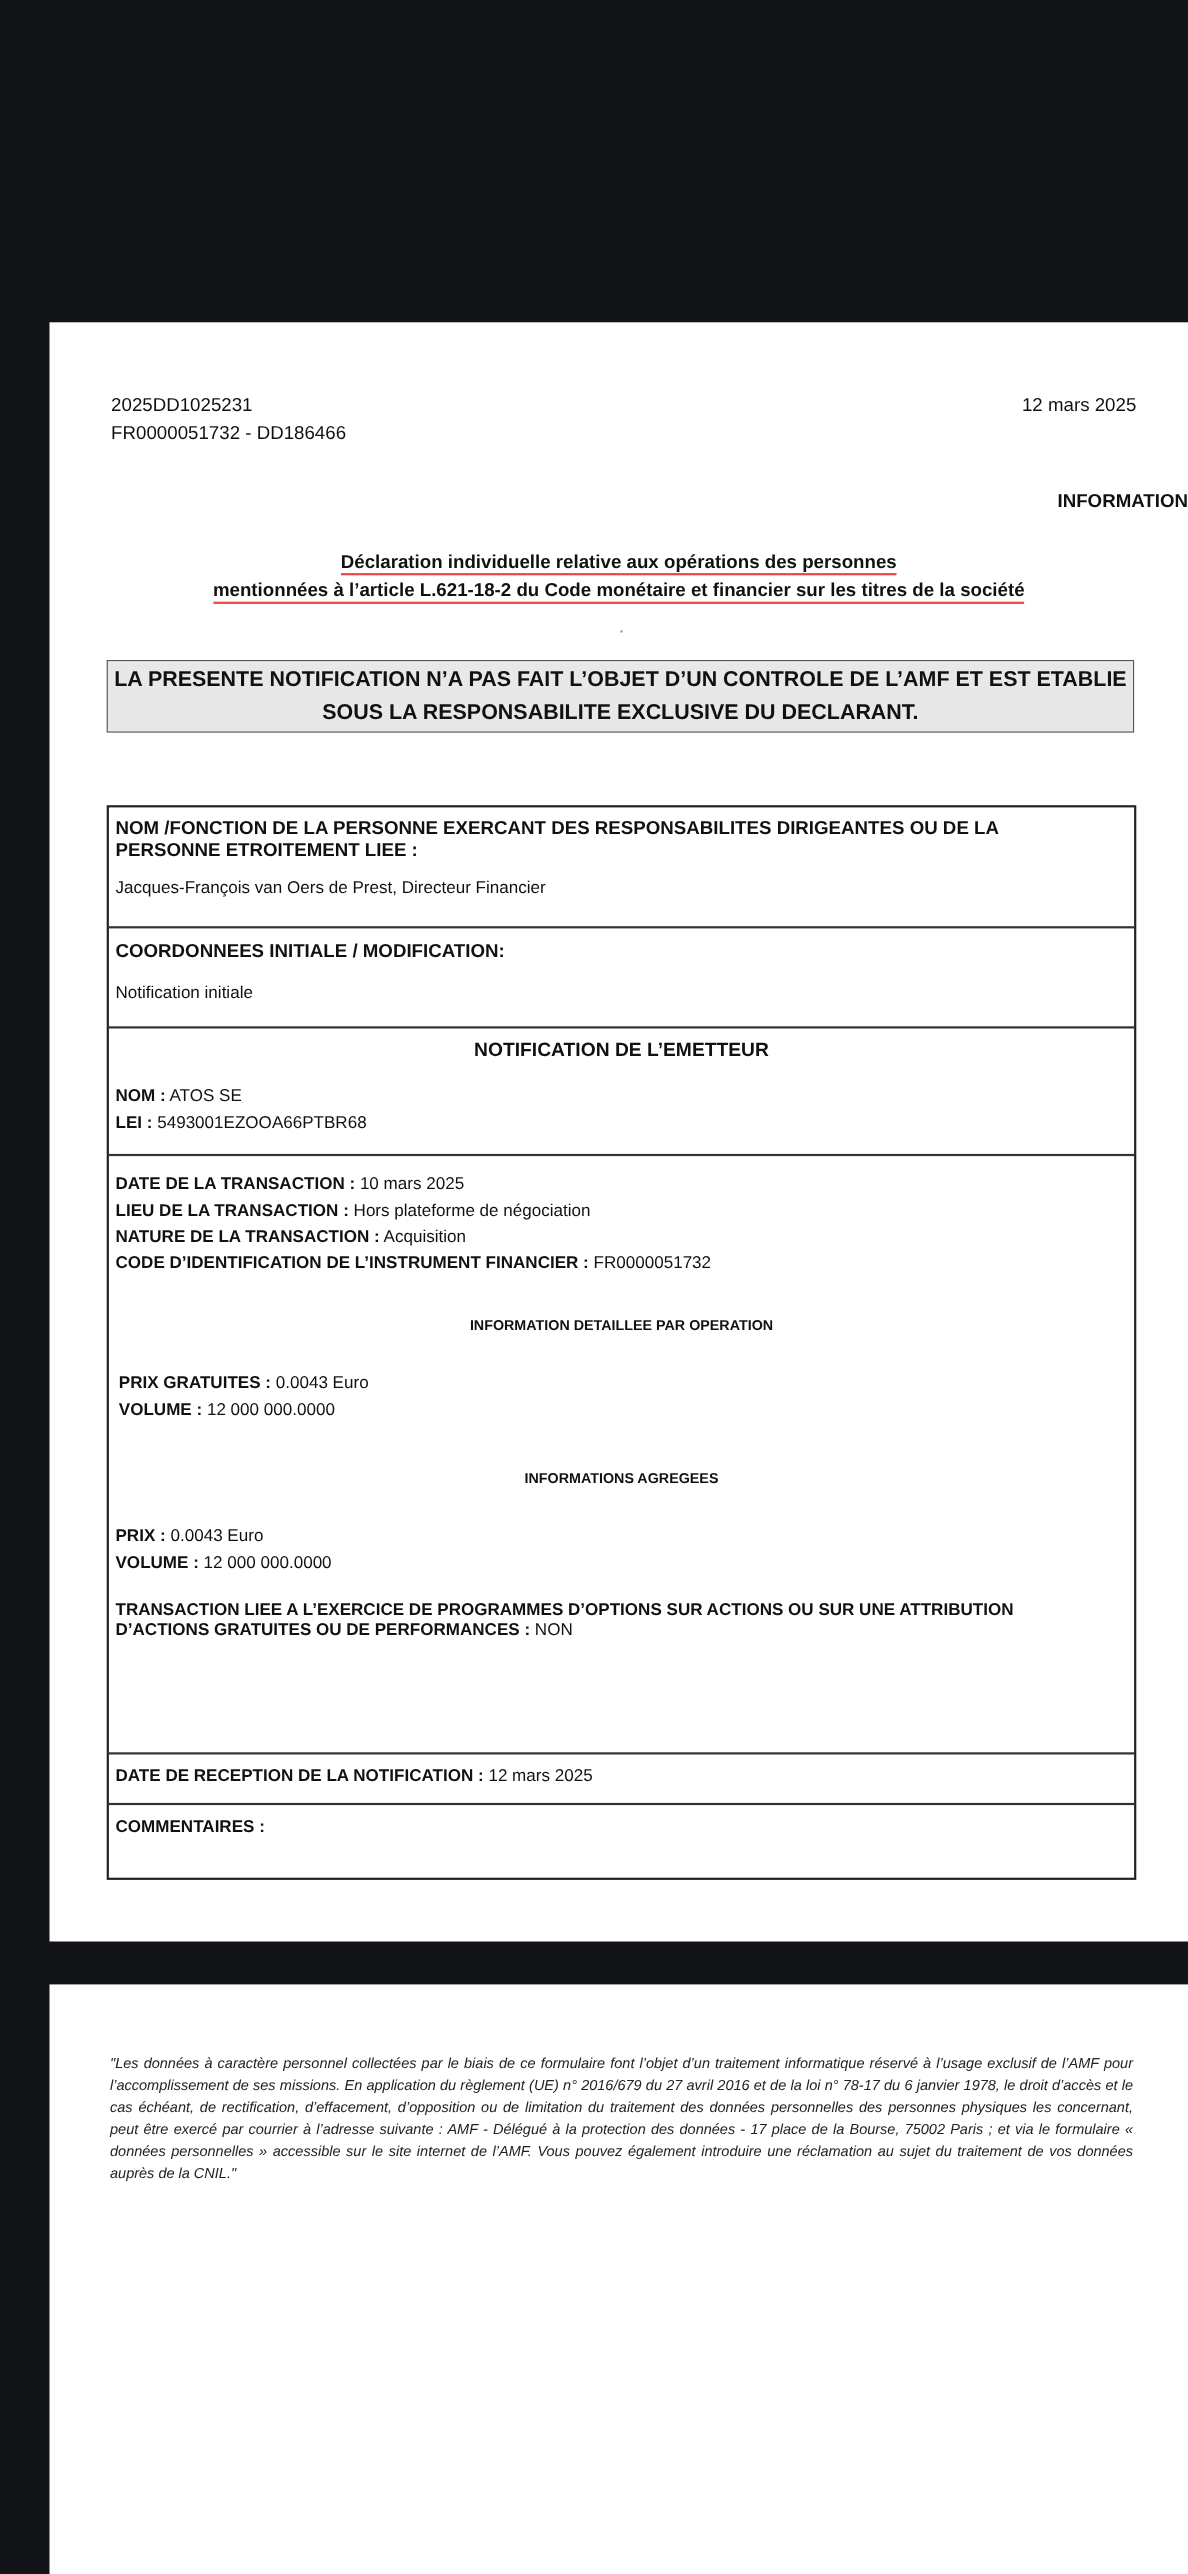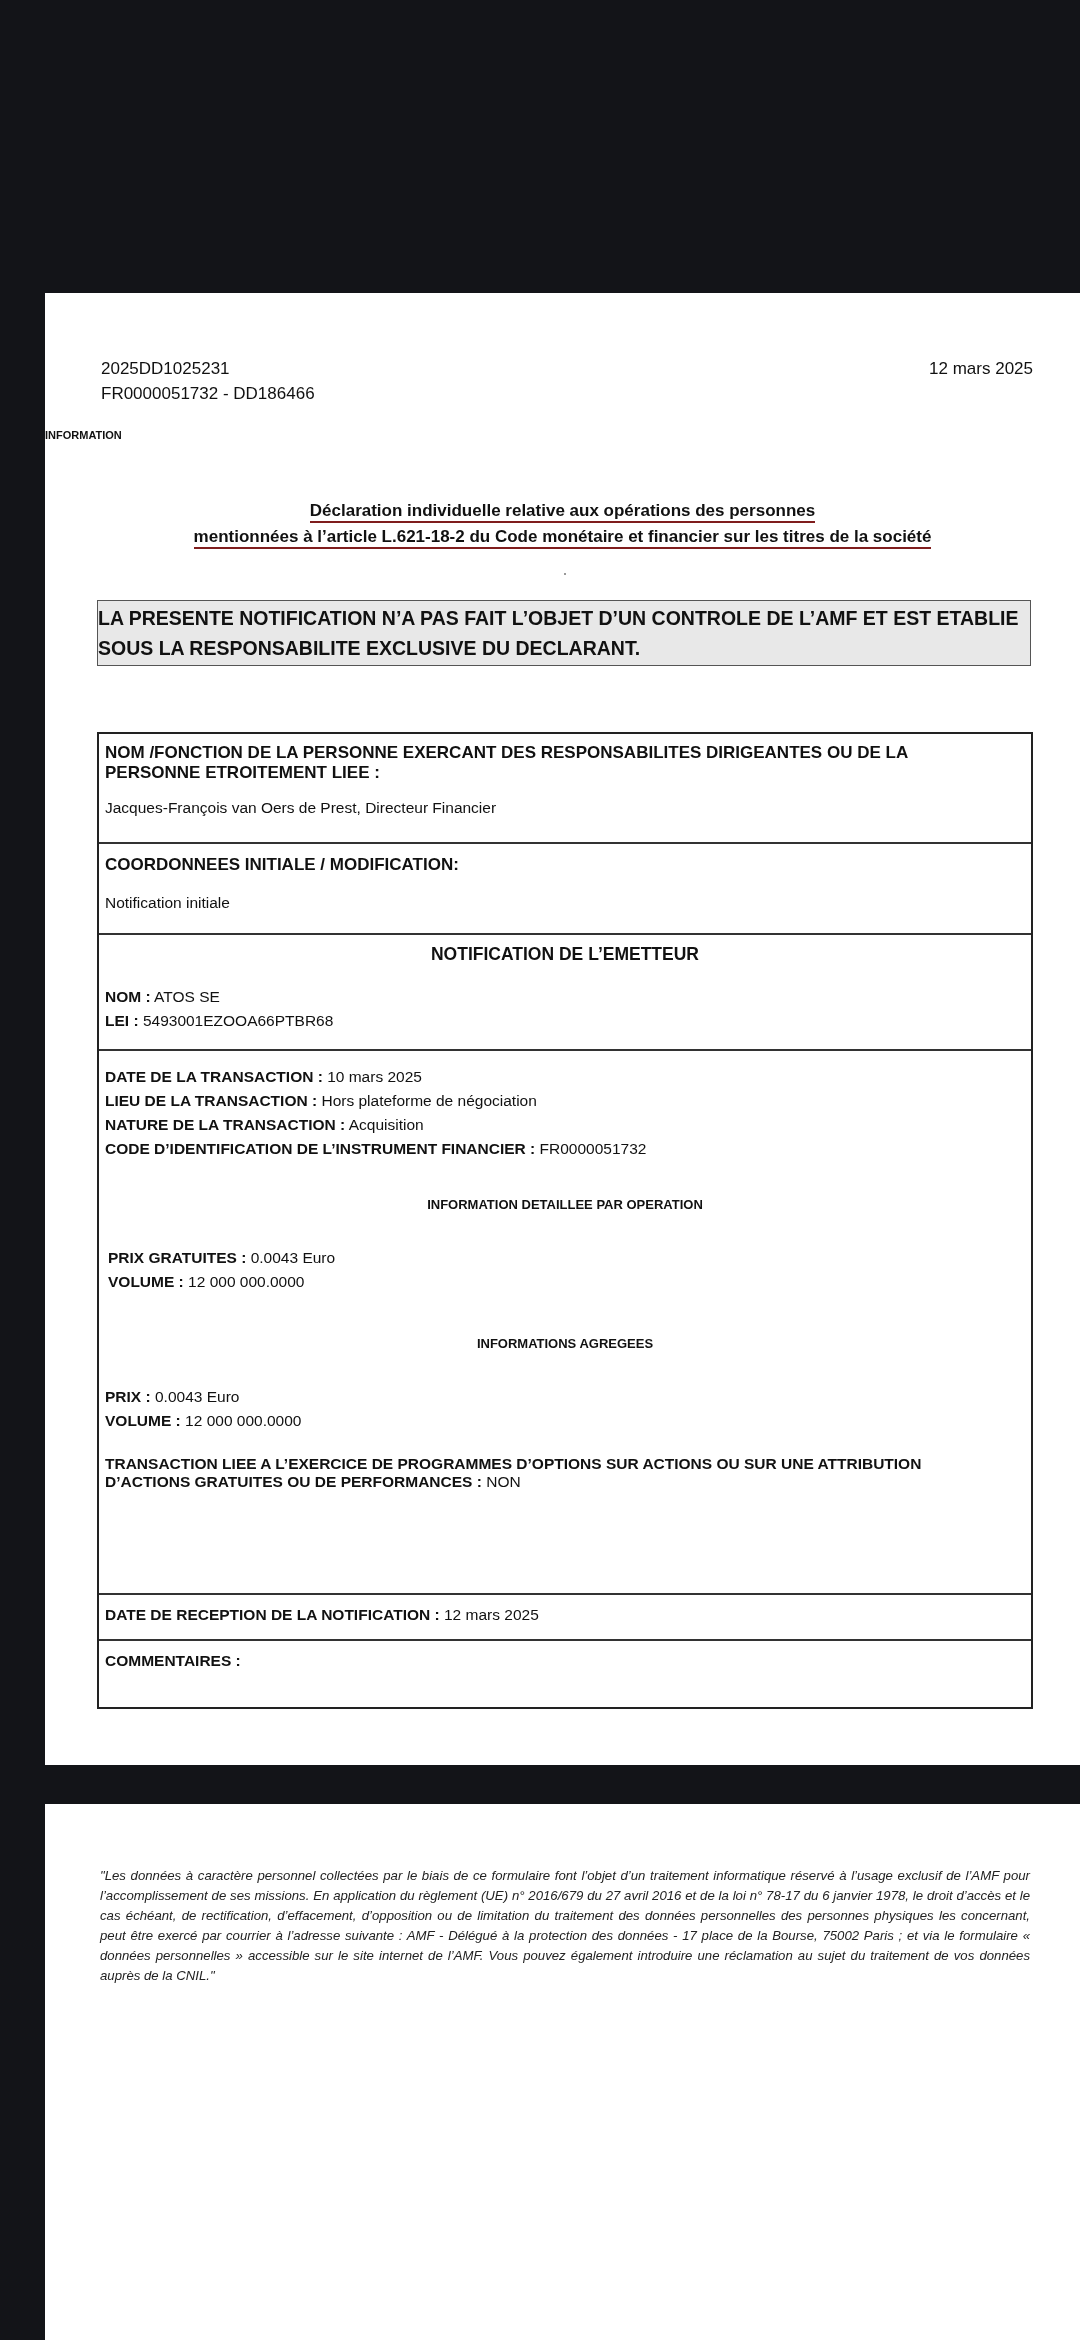--- a/index.html
+++ b/index.html
@@ -11,29 +11,29 @@
   .page {
     position: absolute; left: 45px; right: 0; background: #ffffff;
   }
   .page1 { top: 293px; height: 1472px; padding-left: 22px; }
   .page2 { top: 1804px; height: 536px; }
 
   .abs { position: absolute; }
   .ref { left: 56px; font-size: 17px; }
   .date { right: 47px; top: 66px; font-size: 17px; }
 
-  .info-title { left: 0; right: 0; top: 136px; text-align: left; font-weight: bold; font-size: 11px; }
+  .info-title { left: 0; right: 0; top: 153px; text-align: right; font-weight: bold; font-size: 17px; }
   .decl { left: 0; right: 0; text-align: center; font-weight: bold; font-size: 17px; }
-  .decl span { border-bottom: 2px solid #7f1d1d; padding-bottom: 1px; }
+  .decl span { border-bottom: 2px solid #ef4444; padding-bottom: 1px; }
   .dot { left: 519px; top: 280px; width: 2px; height: 2px; background: #999; }
 
   .notice {
     left: 52px; top: 307px; width: 934px; height: 66px;
     background: #e8e8e8; border: 1.5px solid #555;
-    font-weight: bold; font-size: 19.5px; line-height: 30px;
+    text-align: center; font-weight: bold; font-size: 19.5px; line-height: 30px;
     padding-top: 2px; box-sizing: border-box;
   }
 
   .table {
     position: absolute; left: 52px; top: 439px; width: 936px;
     border: 2px solid #222; box-sizing: border-box;
   }
   .row { border-bottom: 2px solid #333; position: relative; padding: 0 6px; }
   .row:last-child { border-bottom: none; }
   .lbl { font-weight: bold; }

